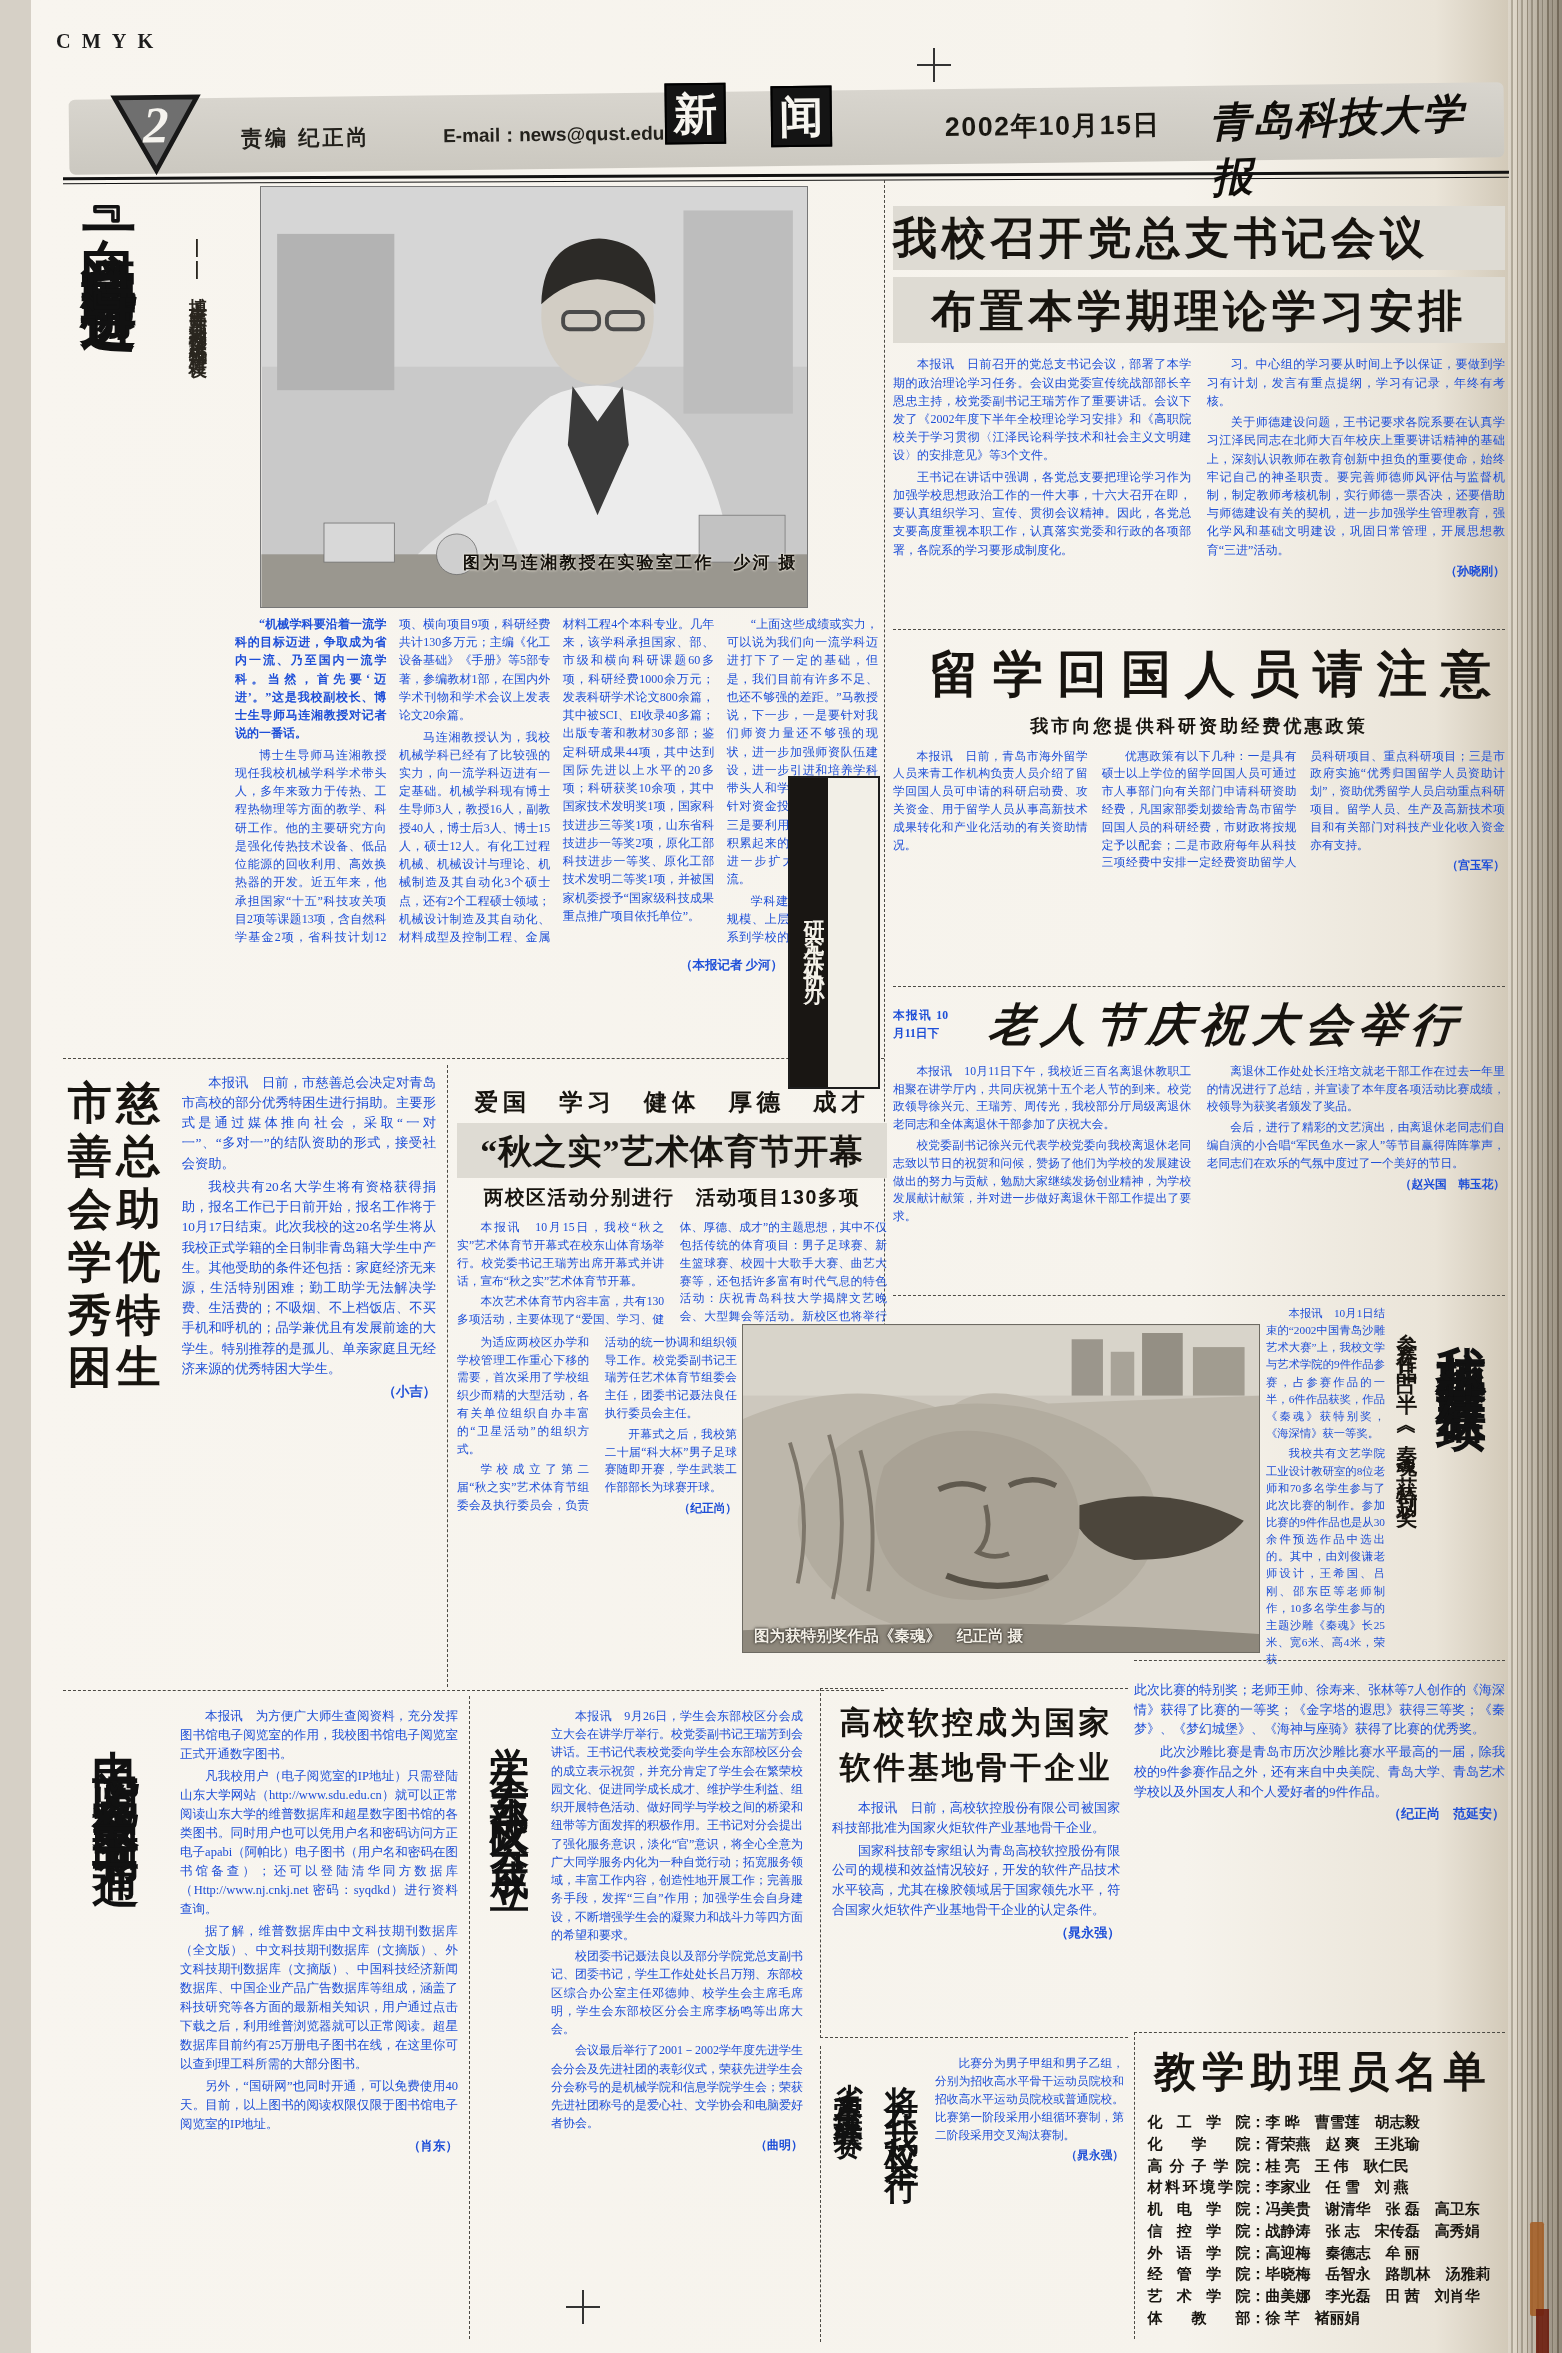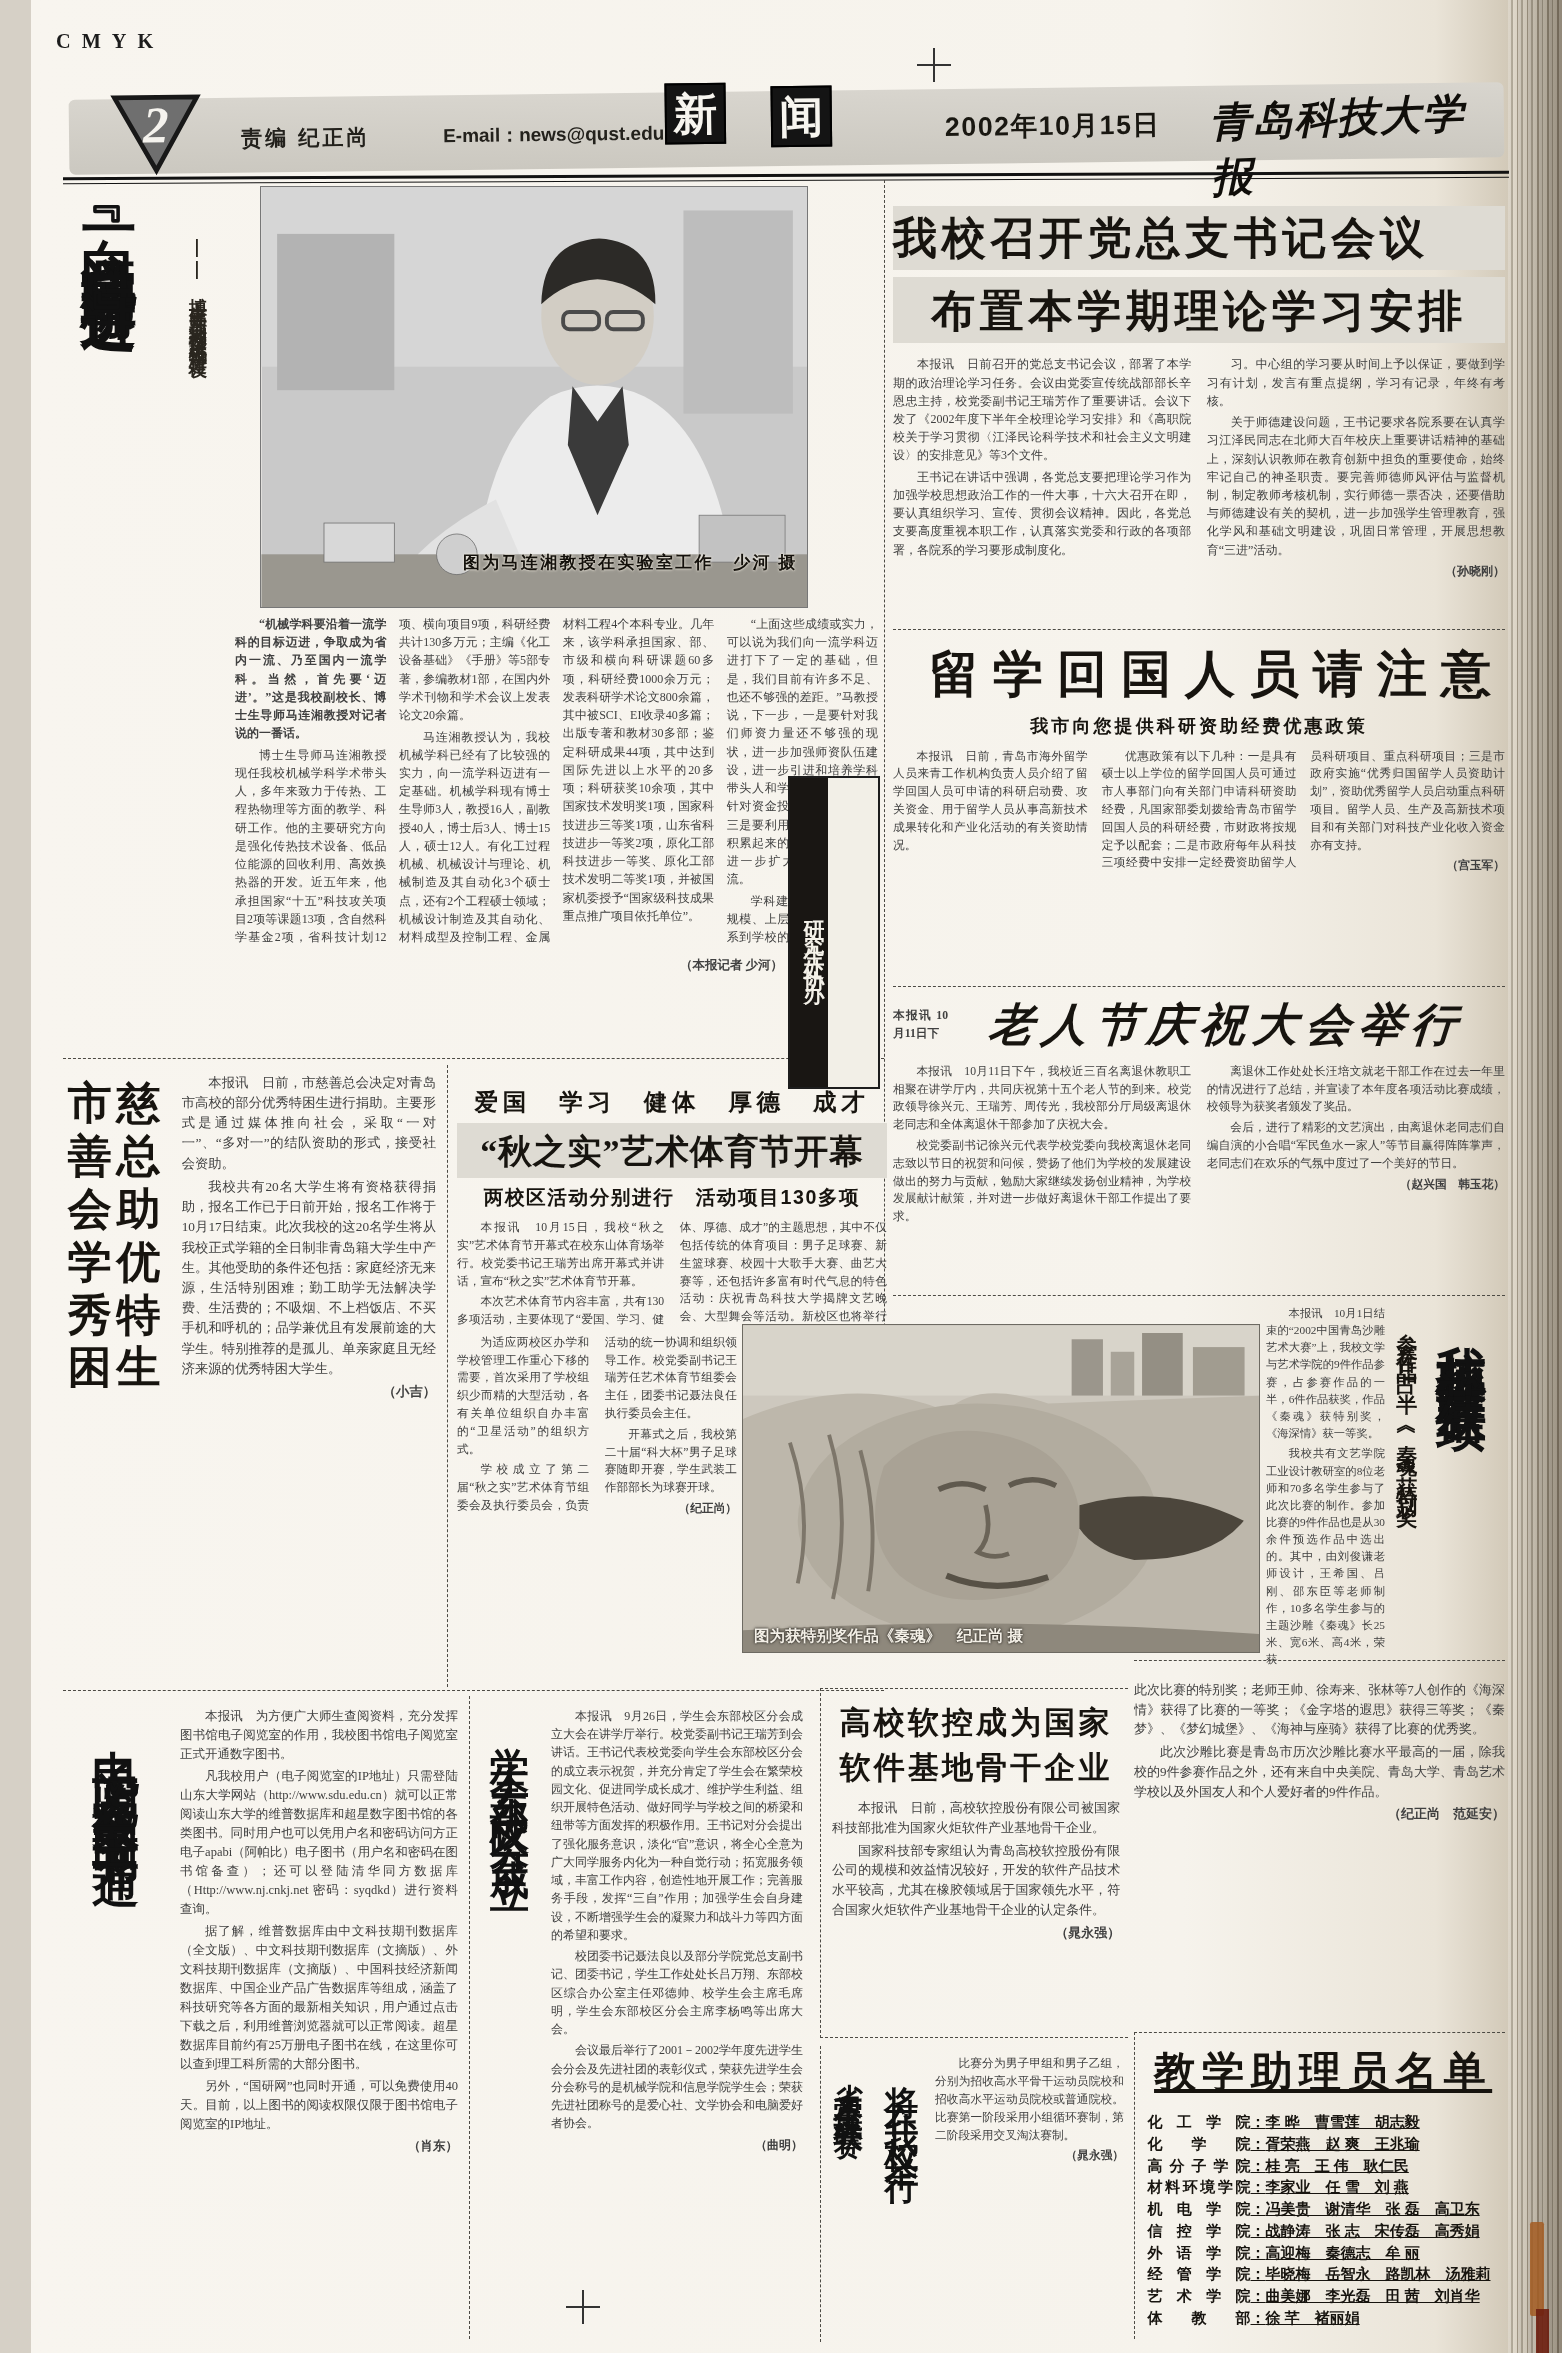--- a/index.html
+++ b/index.html
@@ -2,21 +2,21 @@
 <html style="font-size:12.5px"><head>
 <meta charset="utf-8">
 <style>
   * { box-sizing: border-box; margin: 0; padding: 0; }
   html,body { width:1562px; height:2354px; }
   body { position:relative; background:#d6d0c6; font-family:"Liberation Sans","DejaVu Sans",sans-serif; color:#17140f; overflow:hidden; }
   .abs { position:absolute; }
   .serif { font-family:"Liberation Serif","DejaVu Serif",serif; }
   .v { writing-mode:vertical-rl; }
   .bold { font-weight:bold; }
-  .body-text { font-family:"Liberation Serif","DejaVu Serif",serif; font-size:13px; line-height:1.52; text-align:justify; overflow:hidden; color:#404040; }
+  .body-text { font-family:"Liberation Serif","DejaVu Serif",serif; font-size:13px; line-height:1.52; text-align:justify; overflow:hidden; color:#1d4ed8; }
   .body-text p { text-indent:2em; margin-bottom:3.1px; }
   .byline { text-align:right; font-weight:bold; text-indent:0 !important; }
   .dash-t { border-top:1.6px dashed #4c4a44; }
   .dash-b { border-bottom:1.6px dashed #4c4a44; }
   .dash-l { border-left:1.6px dashed #4c4a44; }
   .dash-r { border-right:1.6px dashed #4c4a44; }
   .cols2 { column-count:2; column-gap:15.6px; }
   .cols3 { column-count:3; column-gap:14px; }
   .cols4 { column-count:4; column-gap:12.5px; }
   .gray-band { background:#dedbd3; }
@@ -237,21 +237,21 @@
 
 <div class="abs dash-l" style="left:820px;top:2046px;width:308px;height:296px;">
   <div class="v vtitle" style="position:absolute;left:7.8px;top:14px;height:274px;font-size:29px;letter-spacing:6.3px;">省大学生足球联赛</div>
   <div class="v vtitle" style="position:absolute;left:58px;top:12.5px;height:274px;font-size:34px;letter-spacing:17px;">将在我校举行</div>
   <div class="body-text" style="position:absolute;left:114px;top:9.4px;width:189px;height:278px;font-size:11.7px;">
     <p>比赛分为男子甲组和男子乙组，分别为招收高水平骨干运动员院校和招收高水平运动员院校或普通院校。比赛第一阶段采用小组循环赛制，第二阶段采用交叉淘汰赛制。</p>
     <p class="byline">（晁永强）</p>
   </div>
 </div>
 
-<div class="abs dash-t dash-l" style="left:1134px;top:2032px;width:371px;height:307px;padding:11px 6.3px 0 12.5px;text-decoration:underline;">
+<div class="abs dash-t dash-l" style="left:1134px;top:2032px;width:371px;height:307px;padding:11px 6.3px 0 12.5px;">
   <div class="serif bold" style="font-size:42px;text-align:center;letter-spacing:6.3px;">教学助理员名单</div>
   <div style="margin-top:11px;font-size:15px;font-weight:bold;line-height:1.45;">
     <div><span style="display:inline-block;width:103px;text-align:justify;text-align-last:justify;">化工学院</span>：<span>李 晔　曹雪莲　胡志毅</span></div>
     <div><span style="display:inline-block;width:103px;text-align:justify;text-align-last:justify;">化学院</span>：<span>胥荣燕　赵 爽　王兆瑜</span></div>
     <div><span style="display:inline-block;width:103px;text-align:justify;text-align-last:justify;">高分子学院</span>：<span>桂 亮　王 伟　耿仁民</span></div>
     <div><span style="display:inline-block;width:103px;text-align:justify;text-align-last:justify;">材料环境学院</span>：<span>李家业　任 雪　刘 燕</span></div>
     <div><span style="display:inline-block;width:103px;text-align:justify;text-align-last:justify;">机电学院</span>：<span>冯美贵　谢清华　张 磊　高卫东</span></div>
     <div><span style="display:inline-block;width:103px;text-align:justify;text-align-last:justify;">信控学院</span>：<span>战静涛　张 志　宋传磊　高秀娟</span></div>
     <div><span style="display:inline-block;width:103px;text-align:justify;text-align-last:justify;">外语学院</span>：<span>高迎梅　秦德志　牟 丽</span></div>
     <div><span style="display:inline-block;width:103px;text-align:justify;text-align-last:justify;">经管学院</span>：<span>毕晓梅　岳智永　路凯林　汤雅莉</span></div>

